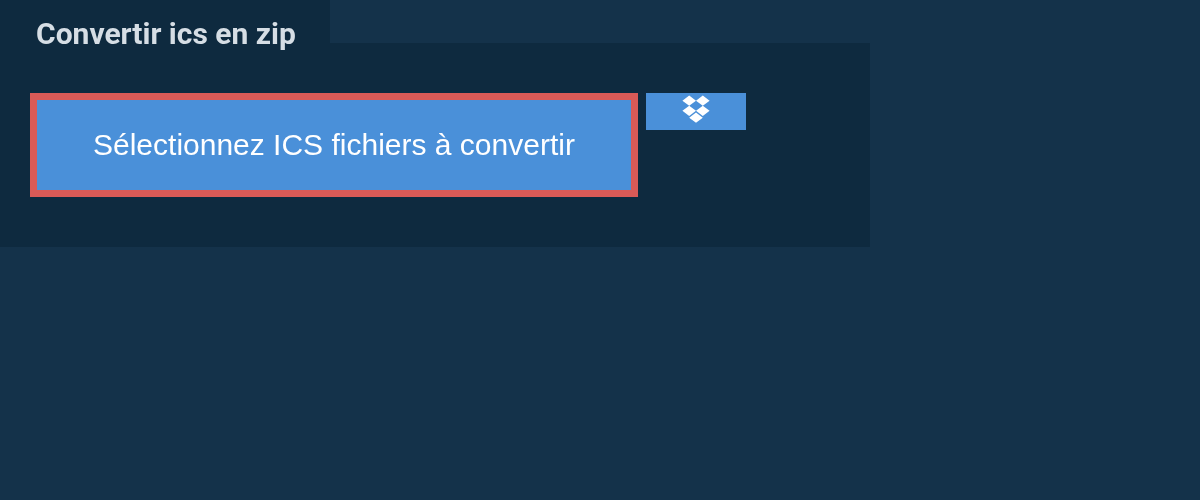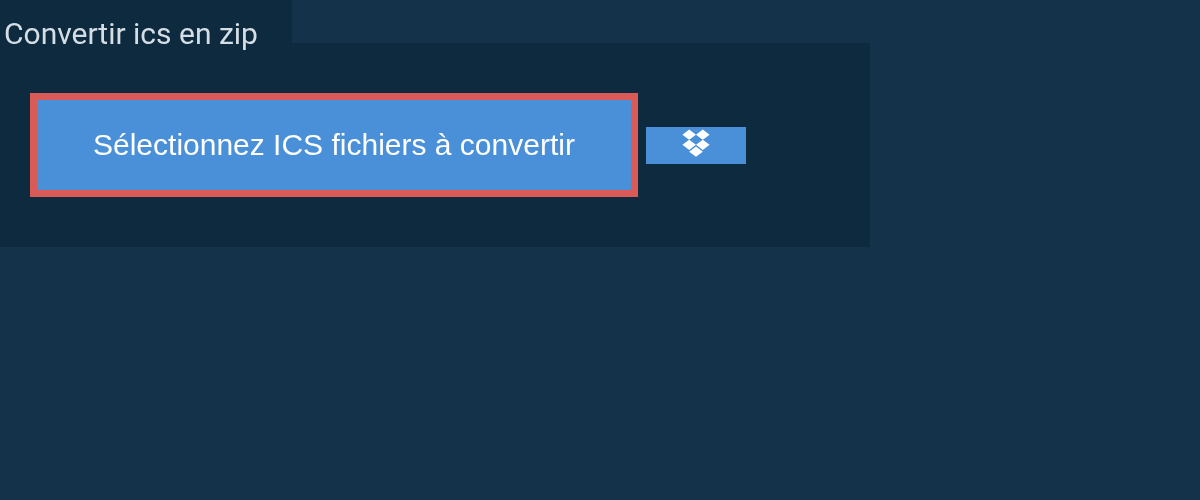--- a/index.html
+++ b/index.html
@@ -21,29 +21,29 @@
       width: 870px;
       background: #0e2a3f;
     }
     .tab {
       position: absolute;
       top: -43px;
       left: 0;
       background: #0e2a3f;
       color: #d6dee5;
       font-size: 30px;
-      font-weight: 400;
-      padding: 16px 34px 16px 4px;
+      font-weight: 700;
+      padding: 16px 34px 16px 36px;
       white-space: nowrap;
     }
     .content {
       padding: 50px 30px 50px 30px;
       display: flex;
       gap: 8px;
-      align-items: center;
+      align-items: flex-start;
     }
     .select-wrap {
       border: 7px solid #d95a57;
       display: inline-block;
     }
     .select-btn {
       background: #4a90d9;
       color: #ffffff;
       font-size: 30px;
       font-weight: 300;

